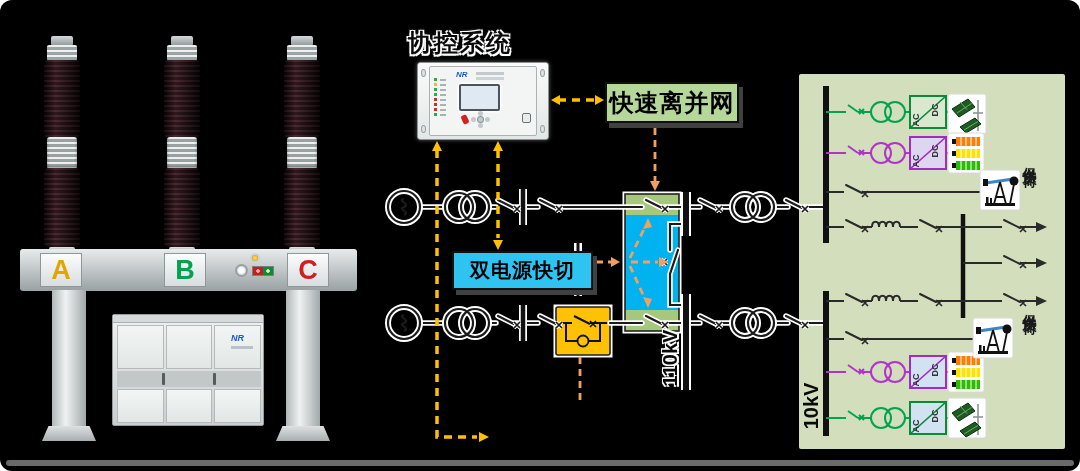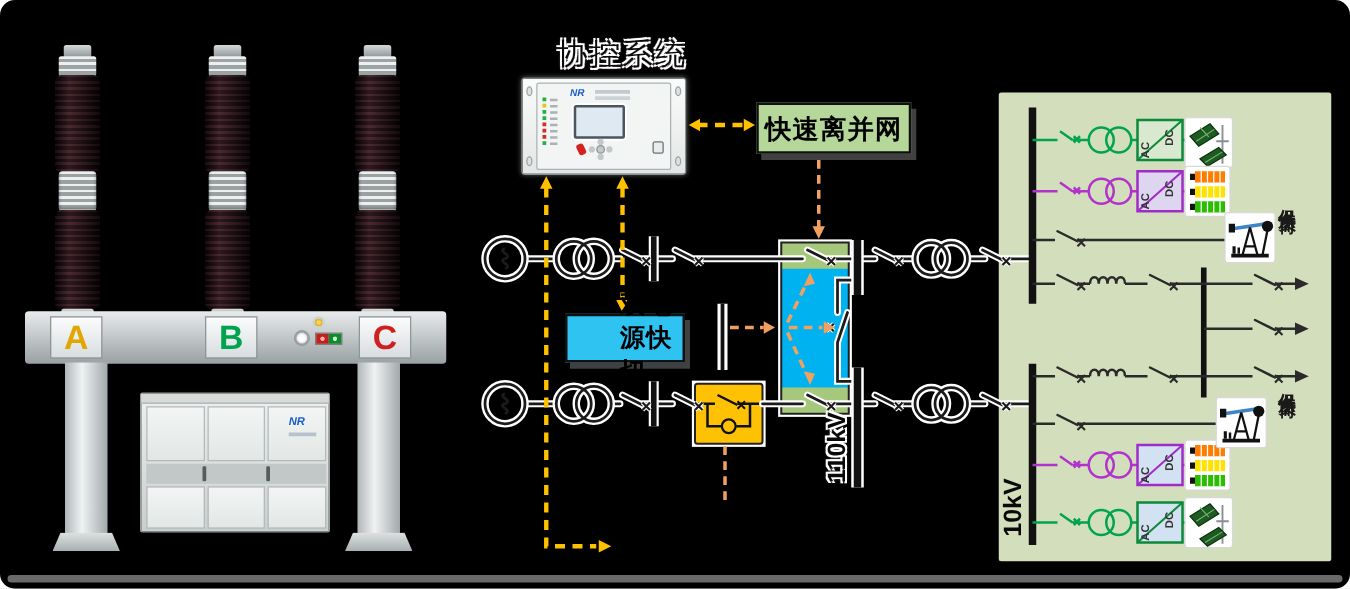--- a/index.html
+++ b/index.html
@@ -53,25 +53,25 @@
   .doors div{flex:1;background:linear-gradient(#f2f5f4,#e2e7e6);border:1px solid #b4babc;}
   .dr-top{top:10px;height:44px;} .dr-bot{top:74px;height:34px;}
   #cab-mid{position:absolute;left:4px;top:56px;width:144px;height:16px;background:#c2c8c7;}
   .handle{position:absolute;top:58px;width:3px;height:12px;background:#555c5e;border-radius:1px;}
   .nr-logo{font-style:italic;font-weight:800;color:#1b5bc8;font-size:9px;letter-spacing:0;}
   .nr-bar{width:22px;height:3px;background:#b9c2cb;margin-top:1px;}
   #floor{left:6px;top:460px;width:1068px;height:6px;background:#6a6a6a;border-radius:3px;}
 
   
   .halo-text{color:#0a0a0a;text-shadow:-1.5px -1.5px 0 #fff,1.5px -1.5px 0 #fff,-1.5px 1.5px 0 #fff,1.5px 1.5px 0 #fff,0 0 3px #fff;}
-  #title{left:408px;top:27px;width:142px;text-align:right;font-size:24px;font-weight:400;letter-spacing:2px;}
+  #title{left:408px;top:27px;width:142px;text-align:left;font-size:24px;font-weight:700;letter-spacing:2px;}
   .fbox{position:absolute;display:flex;align-items:center;justify-content:center;
     font-weight:800;color:#000;border:2.5px solid #101010;box-shadow:4px 5px 0 #404040;letter-spacing:1px;}
-  #box-fast{left:605px;top:82px;width:124px;height:41px;background:#b5d79a;font-size:21px;}
-  #box-dual{left:452px;top:251px;width:96px;height:39px;background:#2fc3f2;font-size:20px;padding-left:42px;}
+  #box-fast{left:605px;top:82px;width:134px;height:41px;background:#b5d79a;font-size:24px;}
+  #box-dual{left:452px;top:251px;width:141px;height:39px;background:#2fc3f2;font-size:20px;}
   #box-short{left:488px;top:403px;width:196px;height:45px;background:#ffc103;font-size:21px;}
   #lbl-110kv{left:634px;top:348px;width:70px;height:20px;transform:rotate(-90deg);
     text-align:center;font-size:20px;font-weight:800;}
   #lbl-10kv{left:783px;top:396px;width:54px;height:20px;transform:rotate(-90deg);
     text-align:center;font-size:20px;font-weight:800;color:#0a0a0a;}
   .vload{position:absolute;writing-mode:vertical-rl;text-orientation:upright;
     font-size:14px;font-weight:800;color:#1a1a1a;letter-spacing:2px;line-height:1;}
   #load-top{left:1023px;top:156px;}
   #load-bot{left:1023px;top:303px;}
   #panel{left:799px;top:74px;width:266px;height:375px;background:#d3dfbc;border-radius:2px;}

